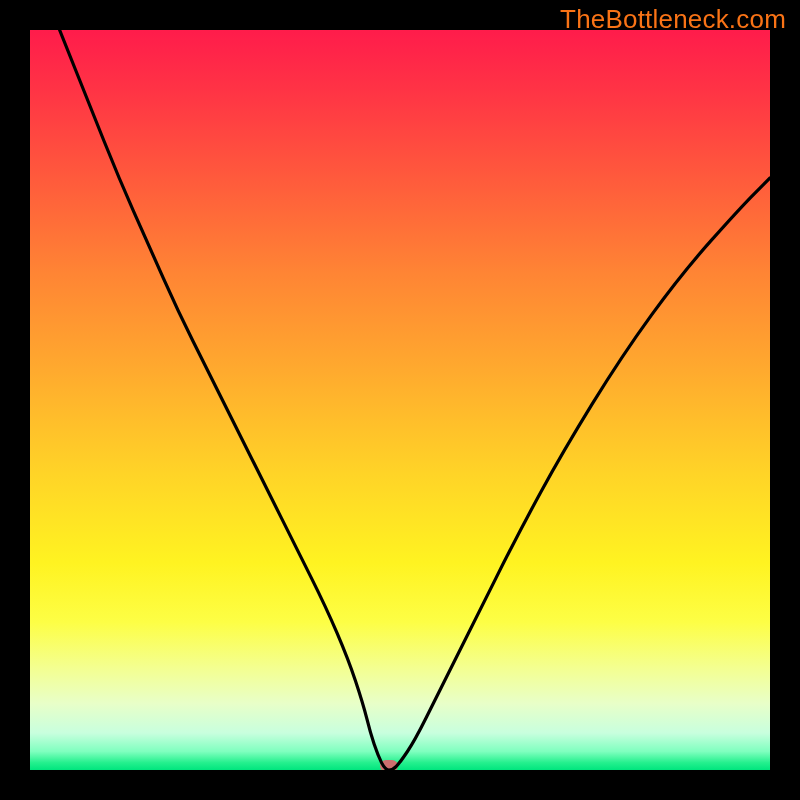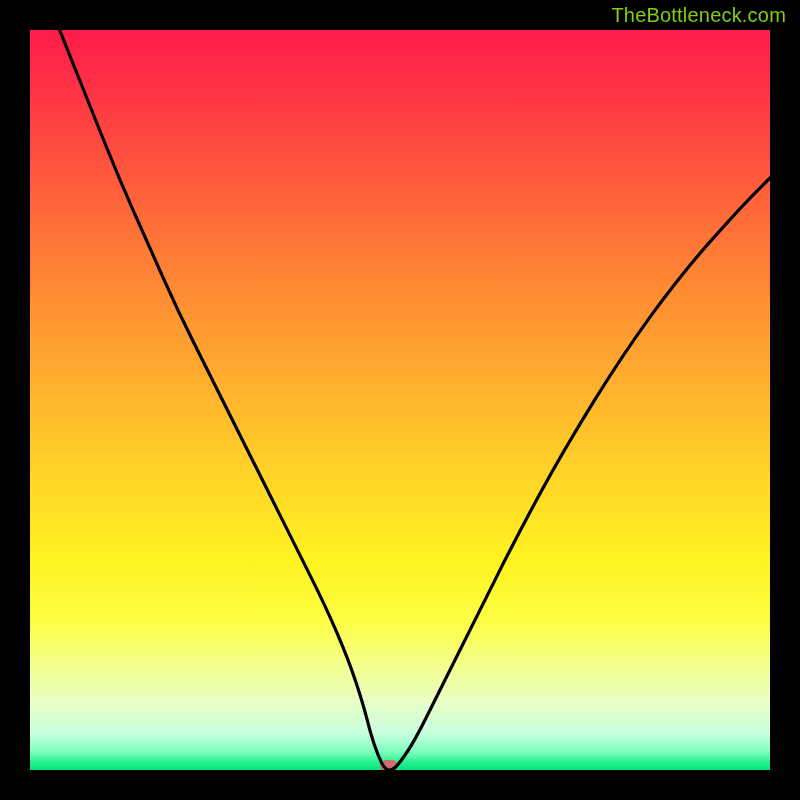--- a/index.html
+++ b/index.html
@@ -14,22 +14,22 @@
   .frame {
     position: relative;
     width: 800px;
     height: 800px;
     background: #000;
   }
   .watermark {
     position: absolute;
     top: 4px;
     right: 14px;
-    color: #84cc16;
-    font-size: 20px;
+    color: #f97316;
+    font-size: 26px;
     letter-spacing: 0.2px;
     font-weight: 400;
     z-index: 40;
   }
   .plot {
     position: absolute;
     left: 30px;
     top: 30px;
     width: 740px;
     height: 740px;

